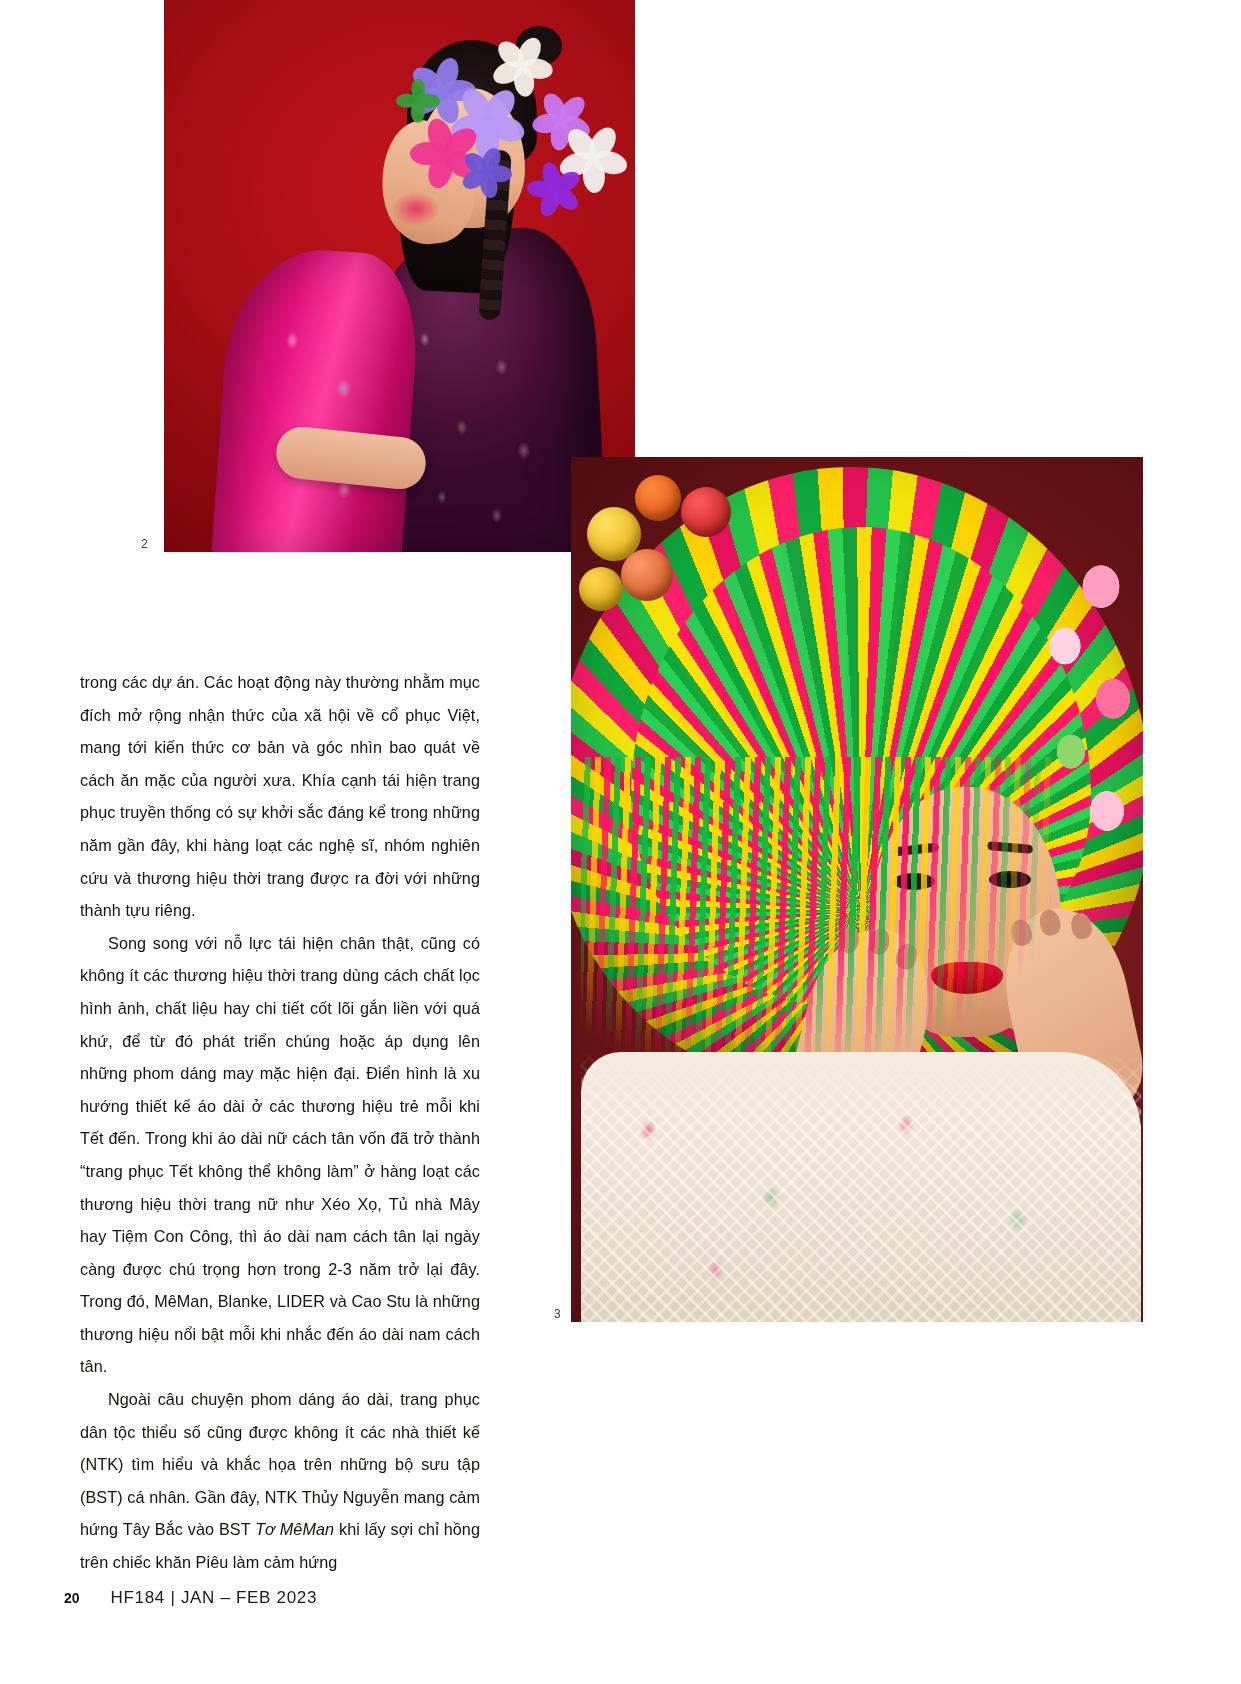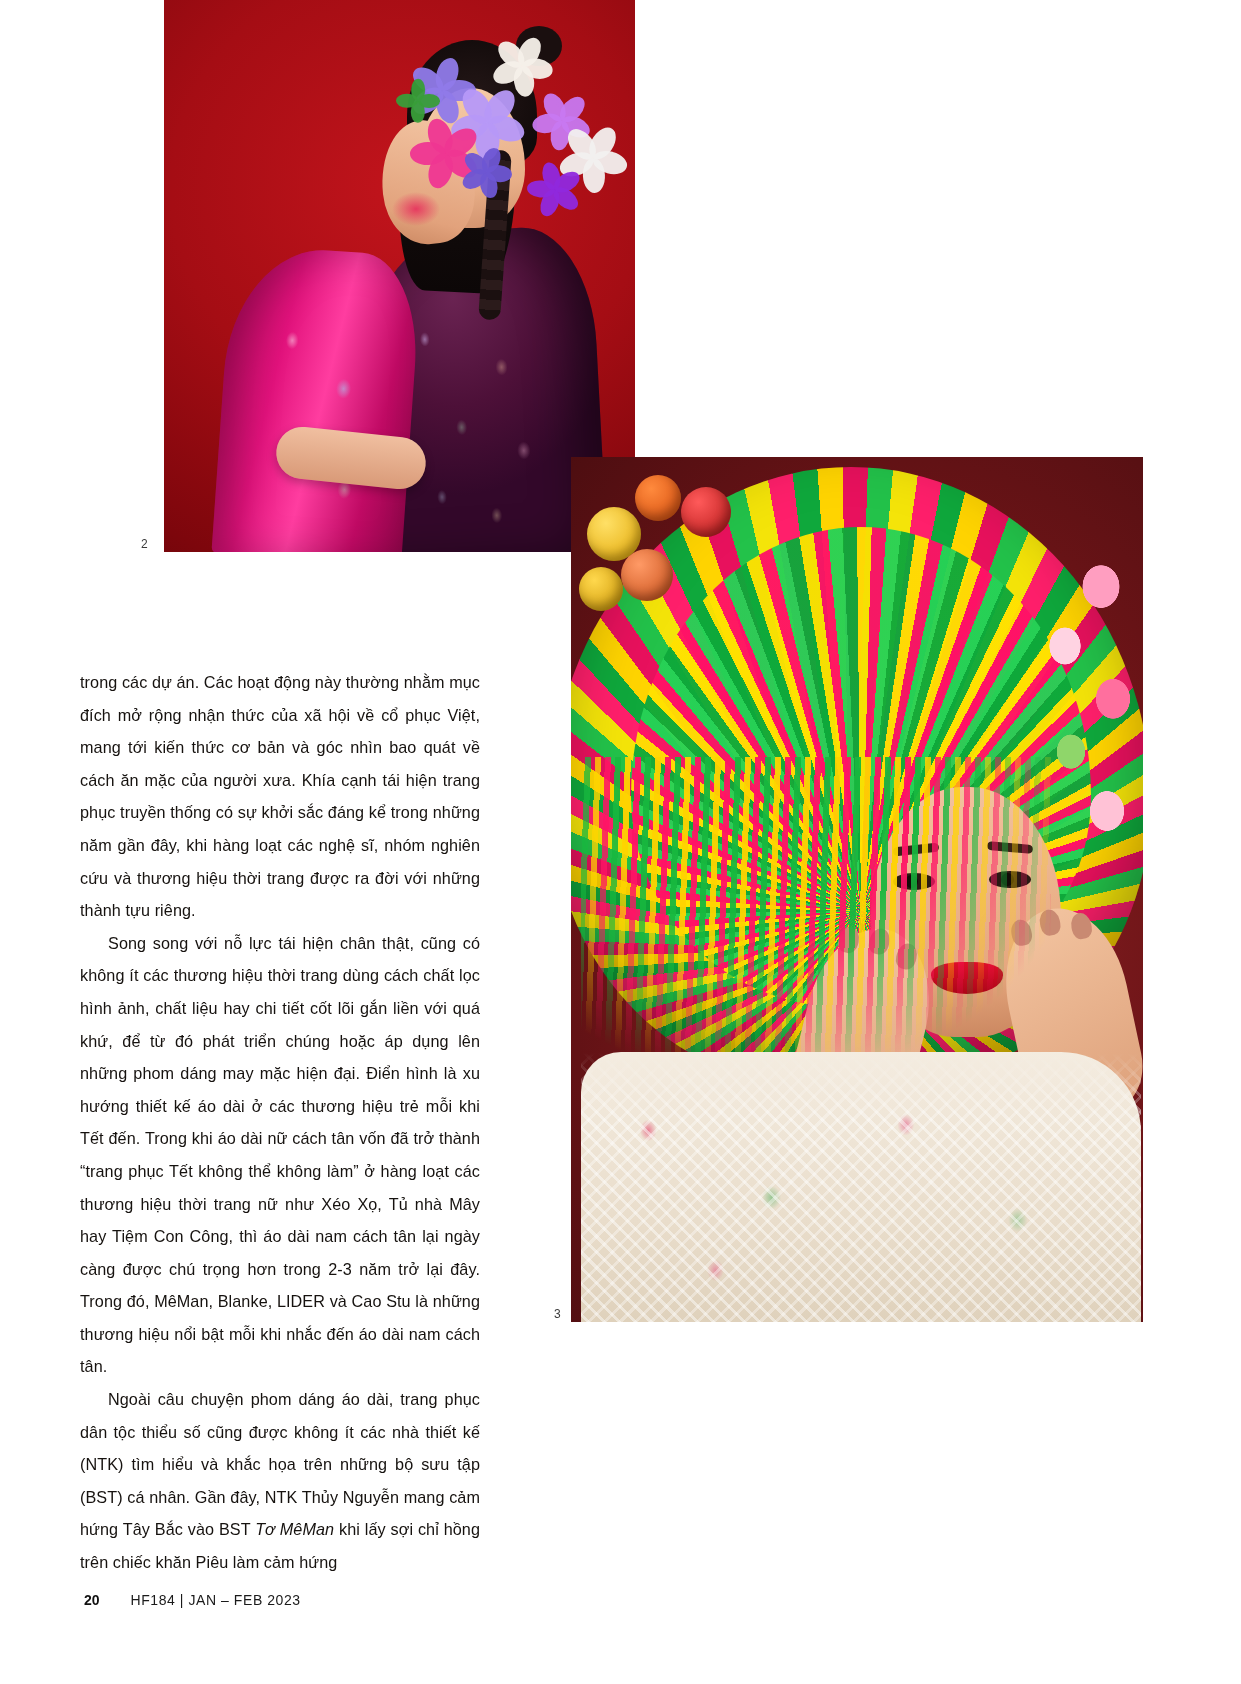--- a/index.html
+++ b/index.html
@@ -361,33 +361,33 @@
     letter-spacing: .005em;
   }
   .column p + p {
     text-indent: 28px;
   }
   .column p em { font-style: italic; }
 
   
   .footer {
     position: absolute;
-    left: 84px;
+    left: 64px;
     bottom: 76px;
     display: flex;
     align-items: baseline;
     gap: 12px;
   }
   .footer .pageno {
     font-size: 14px;
     font-weight: bold;
     color: #111;
   }
   .footer .issue {
-    font-size: 14px;
+    font-size: 17px;
     letter-spacing: .04em;
     color: #1a1a1a;
     padding-left: 19px;
   }
 </style>
 </head>
 <body>
 
 <div class="fig2">
   <div class="bg"></div>

